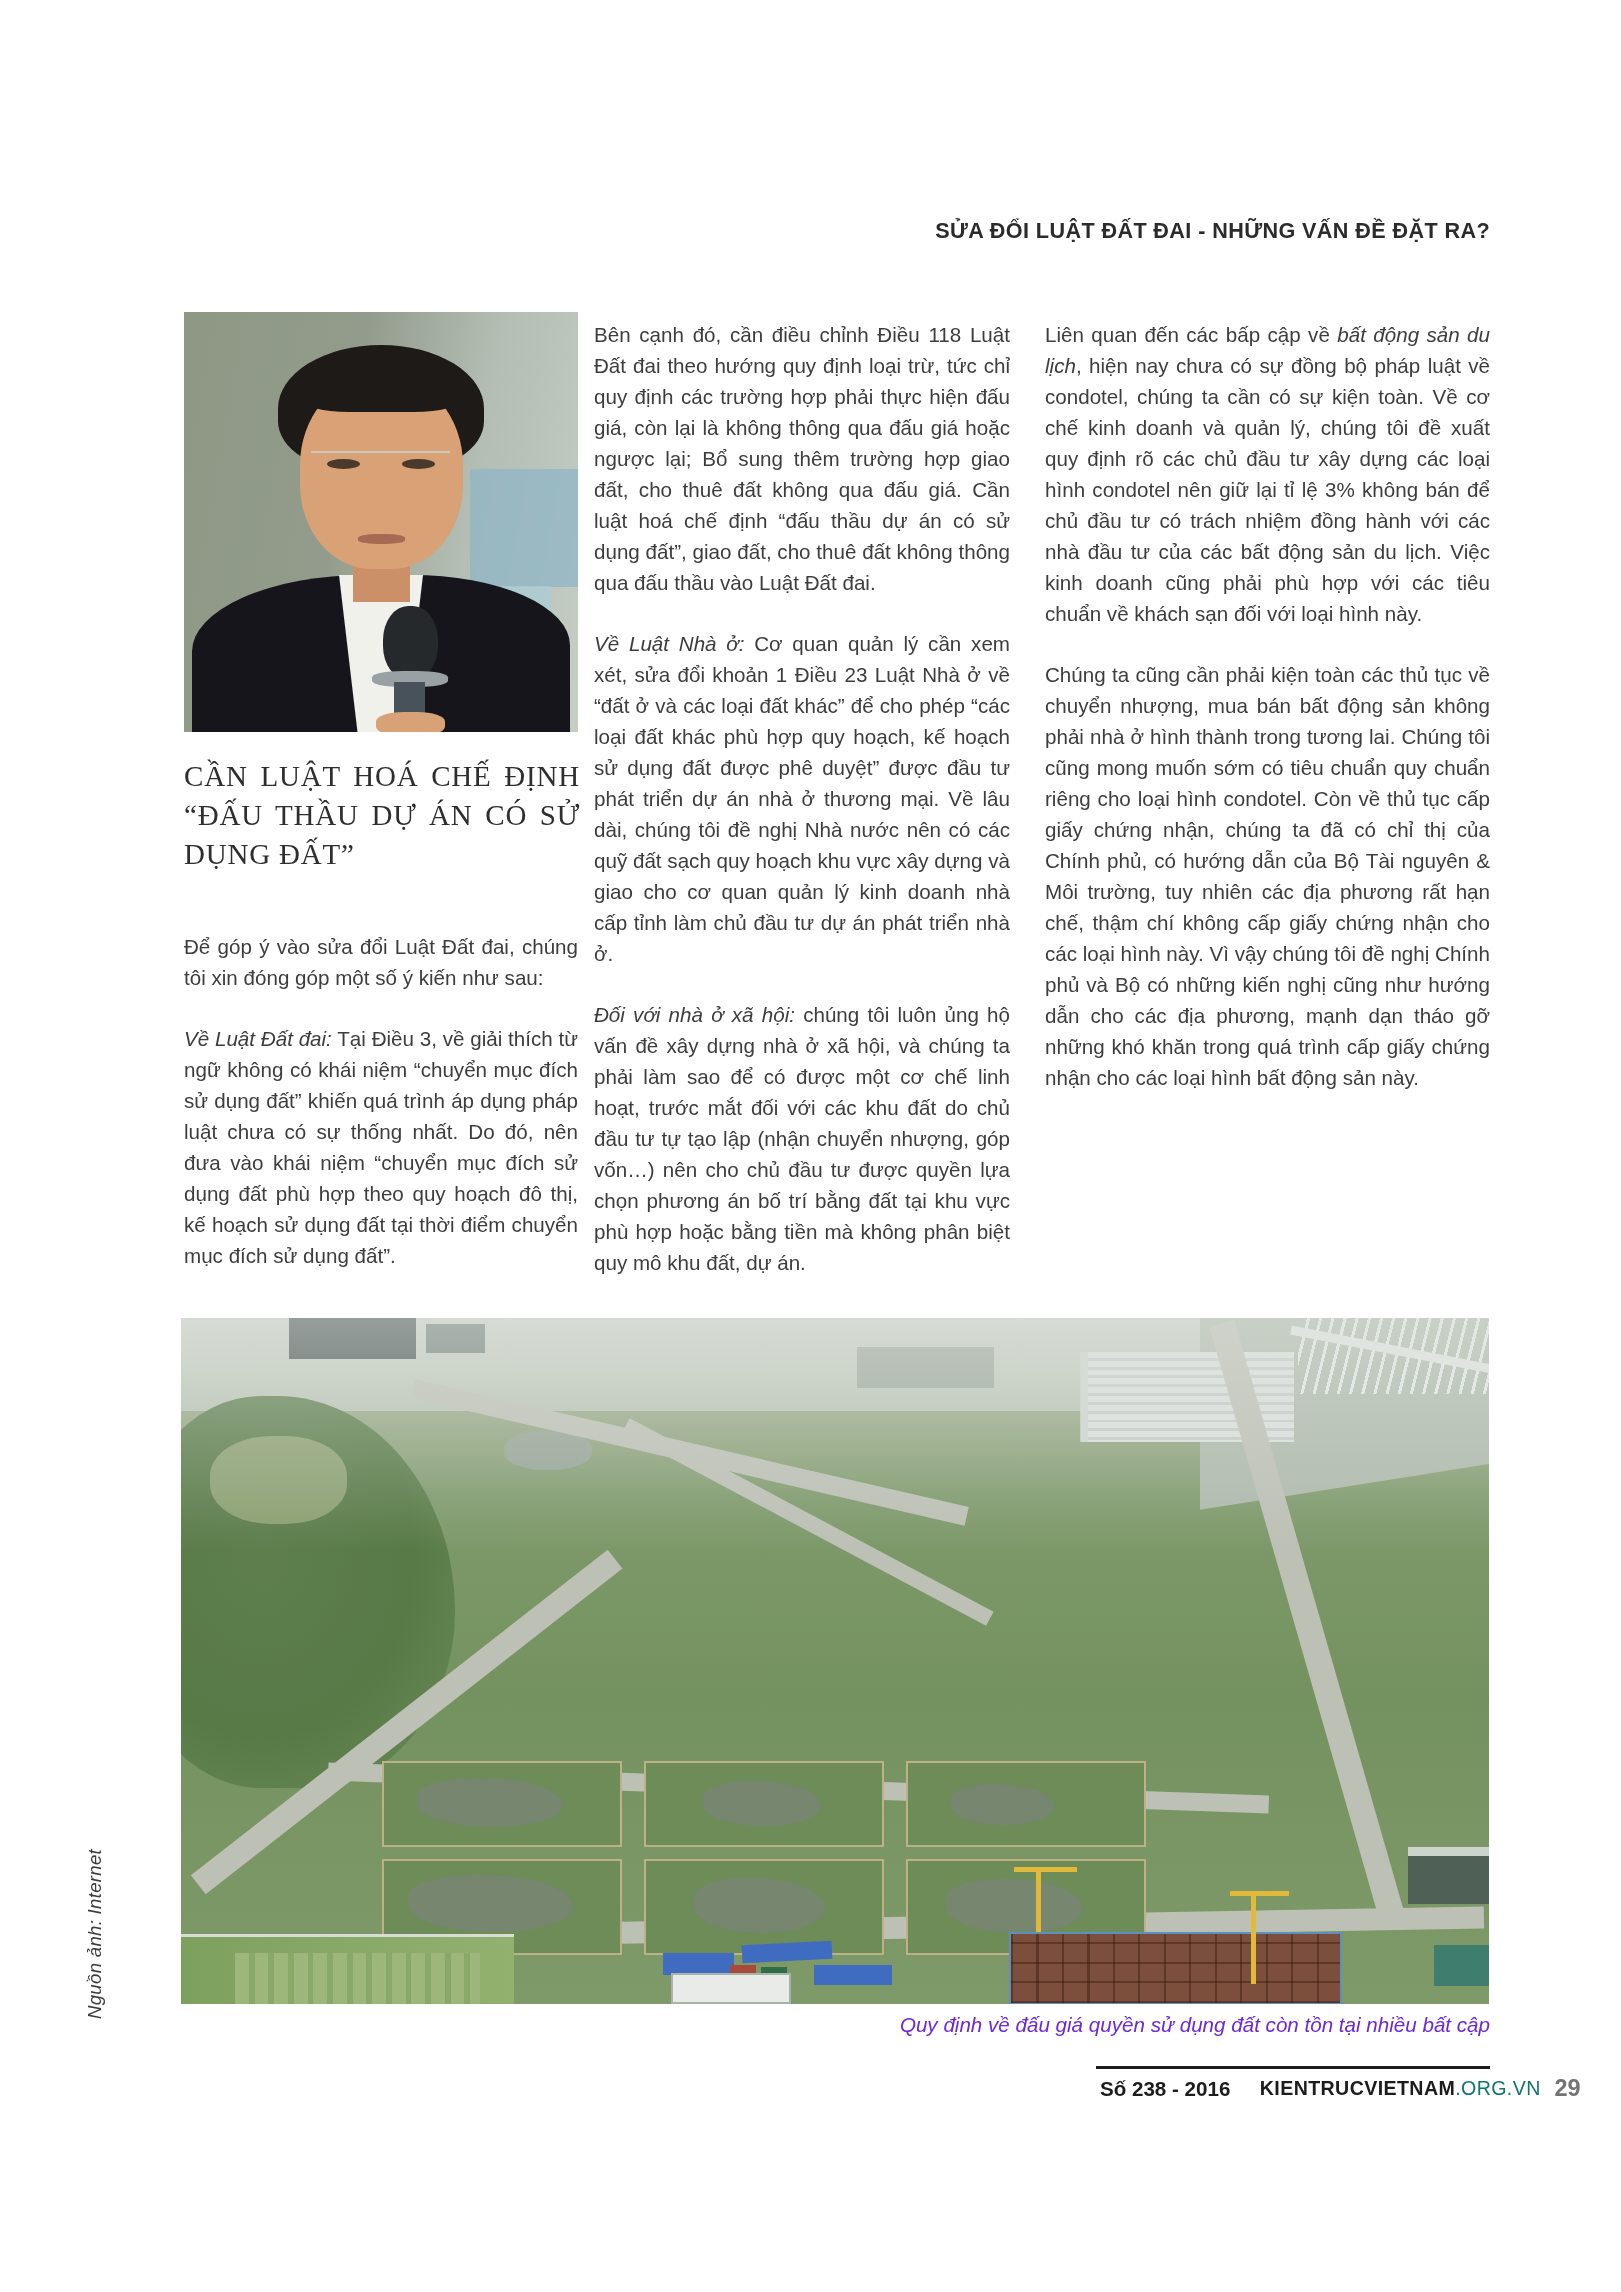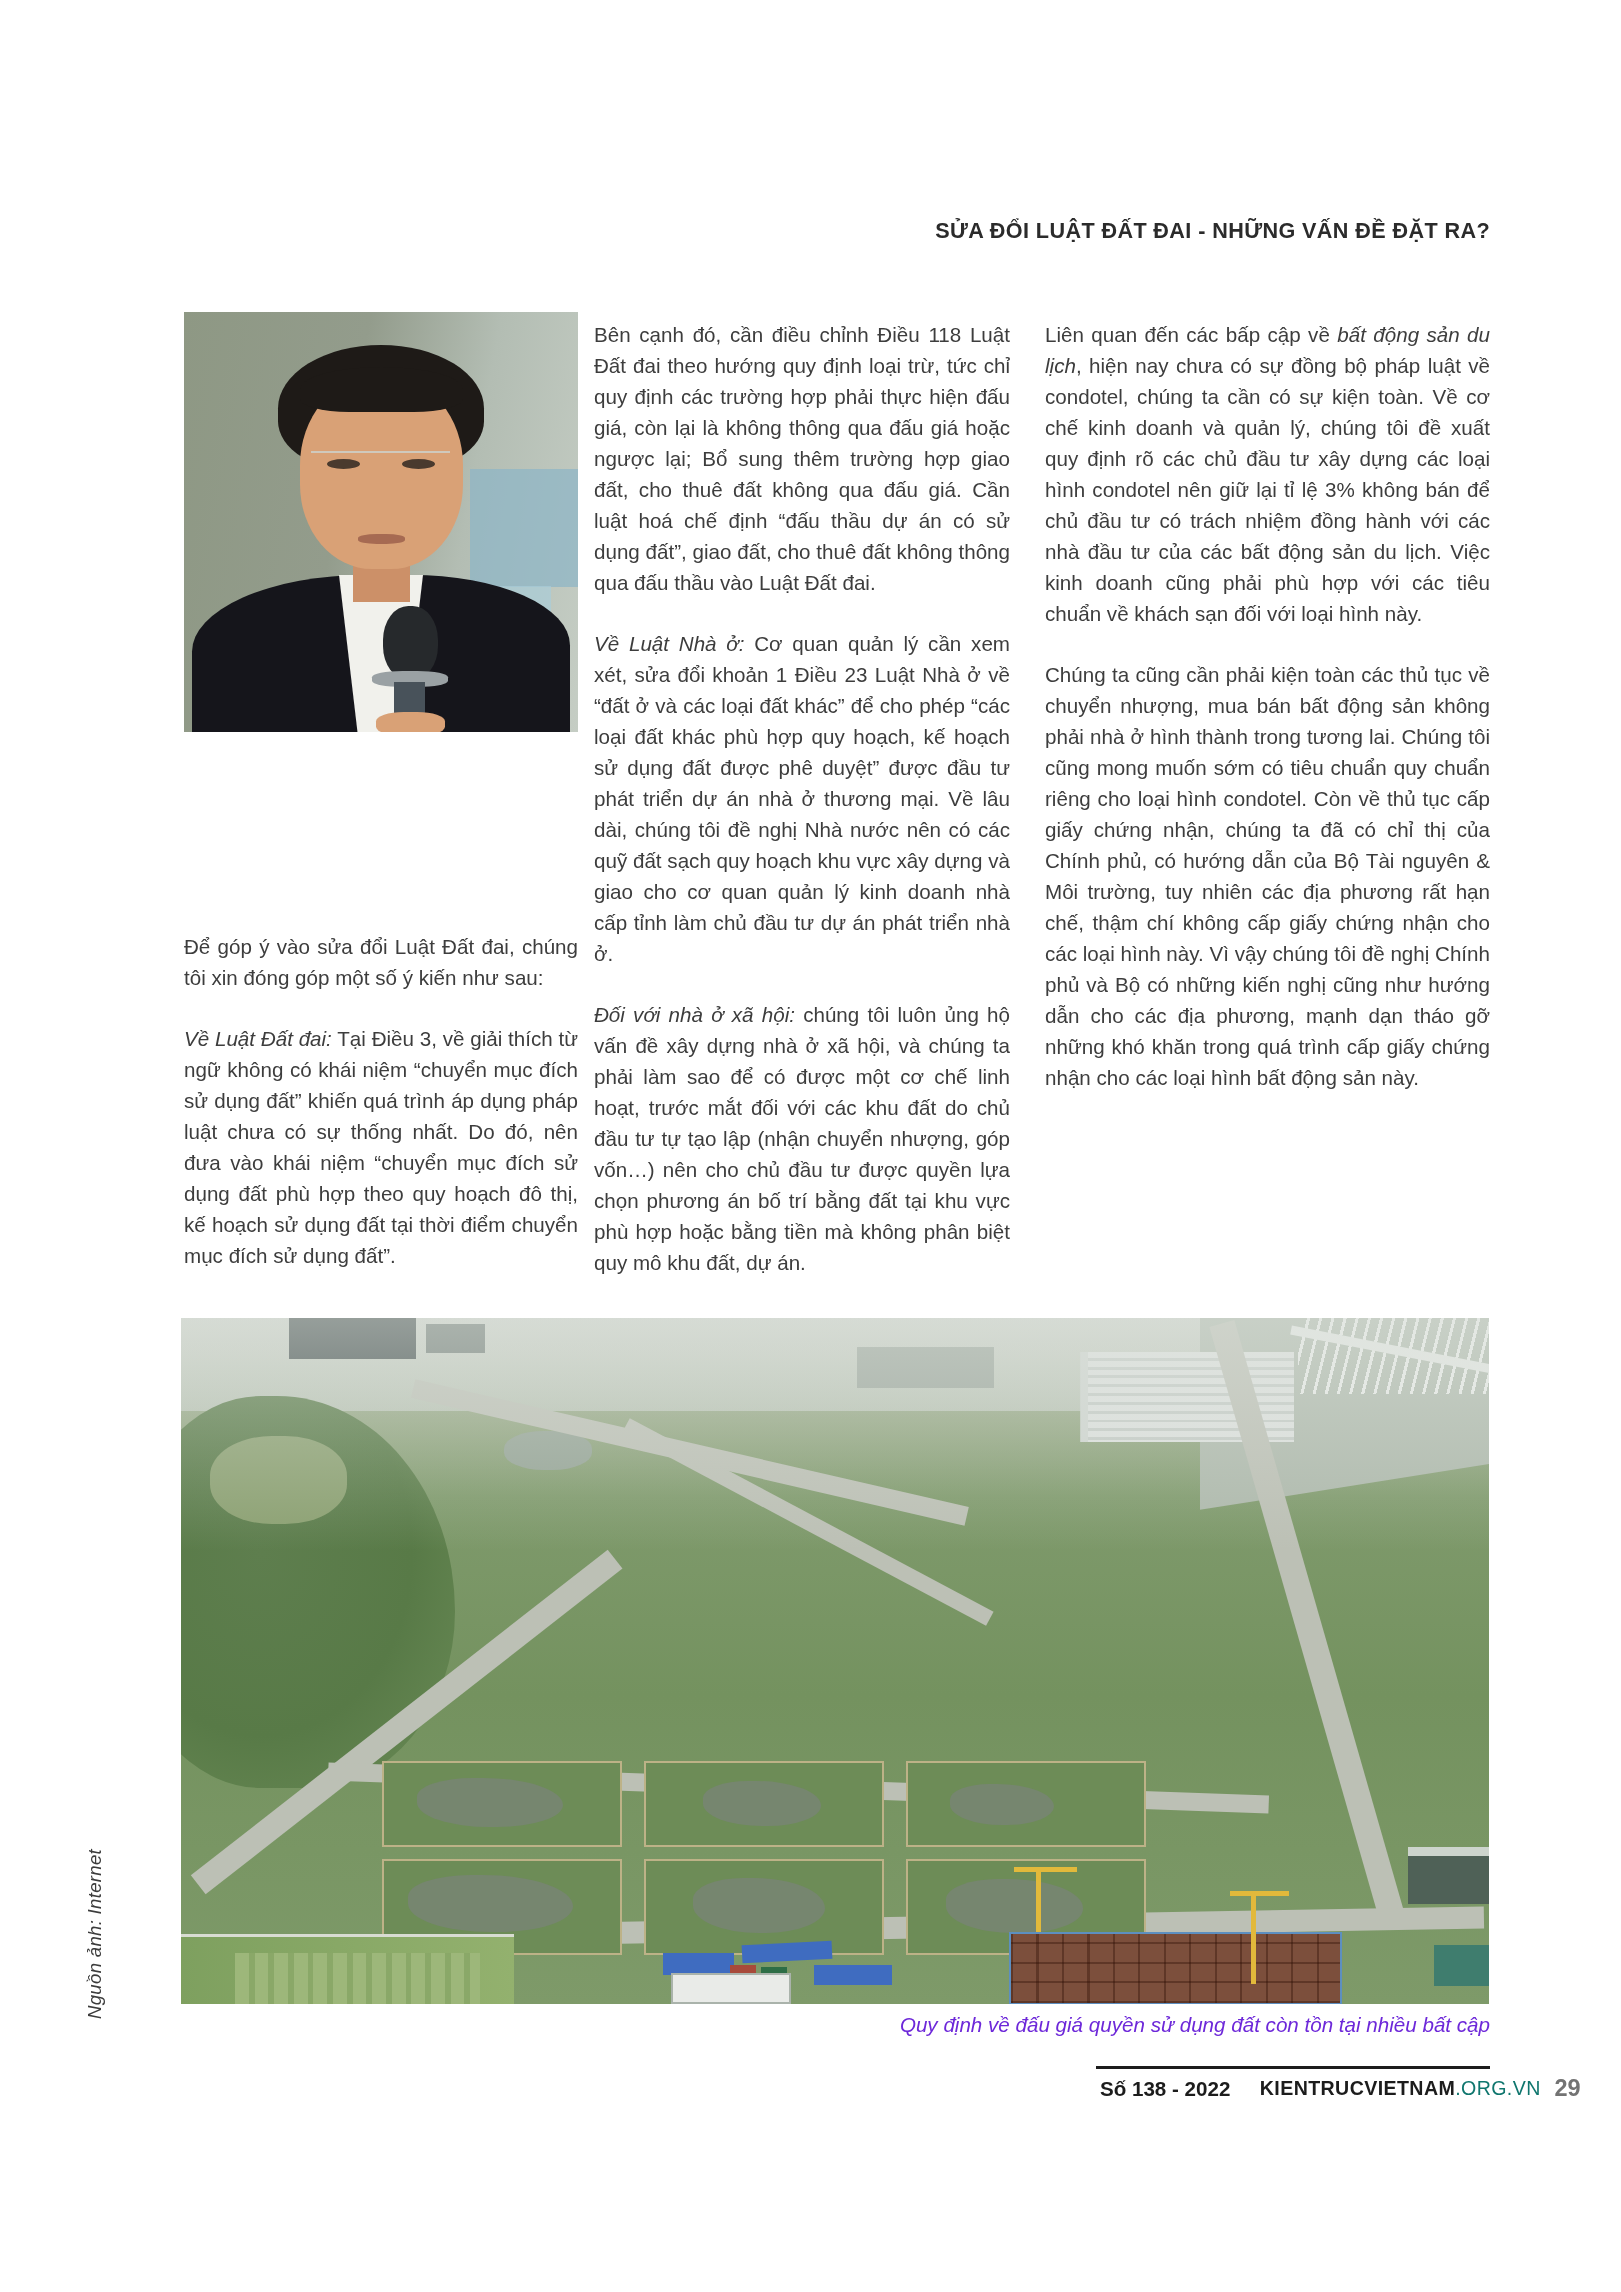--- a/index.html
+++ b/index.html
@@ -136,20 +136,21 @@
     <div class="glasses"></div>
     <div class="eyeL"></div>
     <div class="eyeR"></div>
     <div class="mouth"></div>
     <div class="mic-head"></div>
     <div class="mic-ring"></div>
     <div class="mic-body"></div>
     <div class="hand"></div>
   </div>
 
+  <div class="profile-title">CẦN LUẬT HOÁ CHẾ ĐỊNH “ĐẤU THẦU DỰ ÁN CÓ SỬ DỤNG ĐẤT”</div>
 
   <div class="col col1">
     <p><span>Để góp ý vào sửa đổi Luật Đất đai, chúng tôi xin đóng góp một số ý kiến như sau:</span></p>
     <p><i>Về Luật Đất đai:</i><span> Tại Điều 3, về giải thích từ ngữ không có khái niệm “chuyển mục đích sử dụng đất” khiến quá trình áp dụng pháp luật chưa có sự thống nhất. Do đó, nên đưa vào khái niệm “chuyển mục đích sử dụng đất phù hợp theo quy hoạch đô thị, kế hoạch sử dụng đất tại thời điểm chuyển mục đích sử dụng đất”.</span></p>
   </div>
 
   <div class="col col2">
     <p><span>Bên cạnh đó, cần điều chỉnh Điều 118 Luật Đất đai theo hướng quy định loại trừ, tức chỉ quy định các trường hợp phải thực hiện đấu giá, còn lại là không thông qua đấu giá hoặc ngược lại; Bổ sung thêm trường hợp giao đất, cho thuê đất không qua đấu giá. Cần luật hoá chế định “đấu thầu dự án có sử dụng đất”, giao đất, cho thuê đất không thông qua đấu thầu vào Luật Đất đai.</span></p>
     <p><i>Về Luật Nhà ở:</i><span> Cơ quan quản lý cần xem xét, sửa đổi khoản 1 Điều 23 Luật Nhà ở về “đất ở và các loại đất khác” để cho phép “các loại đất khác phù hợp quy hoạch, kế hoạch sử dụng đất được phê duyệt” được đầu tư phát triển dự án nhà ở thương mại. Về lâu dài, chúng tôi đề nghị Nhà nước nên có các quỹ đất sạch quy hoạch khu vực xây dựng và giao cho cơ quan quản lý kinh doanh nhà cấp tỉnh làm chủ đầu tư dự án phát triển nhà ở.</span></p>
     <p><i>Đối với nhà ở xã hội:</i><span> chúng tôi luôn ủng hộ vấn đề xây dựng nhà ở xã hội, và chúng ta phải làm sao để có được một cơ chế linh hoạt, trước mắt đối với các khu đất do chủ đầu tư tự tạo lập (nhận chuyển nhượng, góp vốn…) nên cho chủ đầu tư được quyền lựa chọn phương án bố trí bằng đất tại khu vực phù hợp hoặc bằng tiền mà không phân biệt quy mô khu đất, dự án.</span></p>
@@ -213,21 +214,21 @@
     <div class="crane crane2a"></div>
     <div class="a-bld-r"></div>
     <div class="a-bld-r2"></div>
     <div class="a-haze"></div>
   </div>
 
   <div class="a-caption">Quy định về đấu giá quyền sử dụng đất còn tồn tại nhiều bất cập</div>
 
   <div class="footer">
     <div class="footer-row">
-      <span class="f-issue">Số 138 - 2022</span>
+      <span class="f-issue">Số 238 - 2016</span>
       <span class="f-vr"></span>
       <span class="f-site">
           <b>KIENTRUCVIETNAM</b>
           <span class="lt">.ORG.VN</span>
         </span>
       <span class="f-vr"></span>
       <span class="f-page">29</span>
     </div>
   </div>
 

